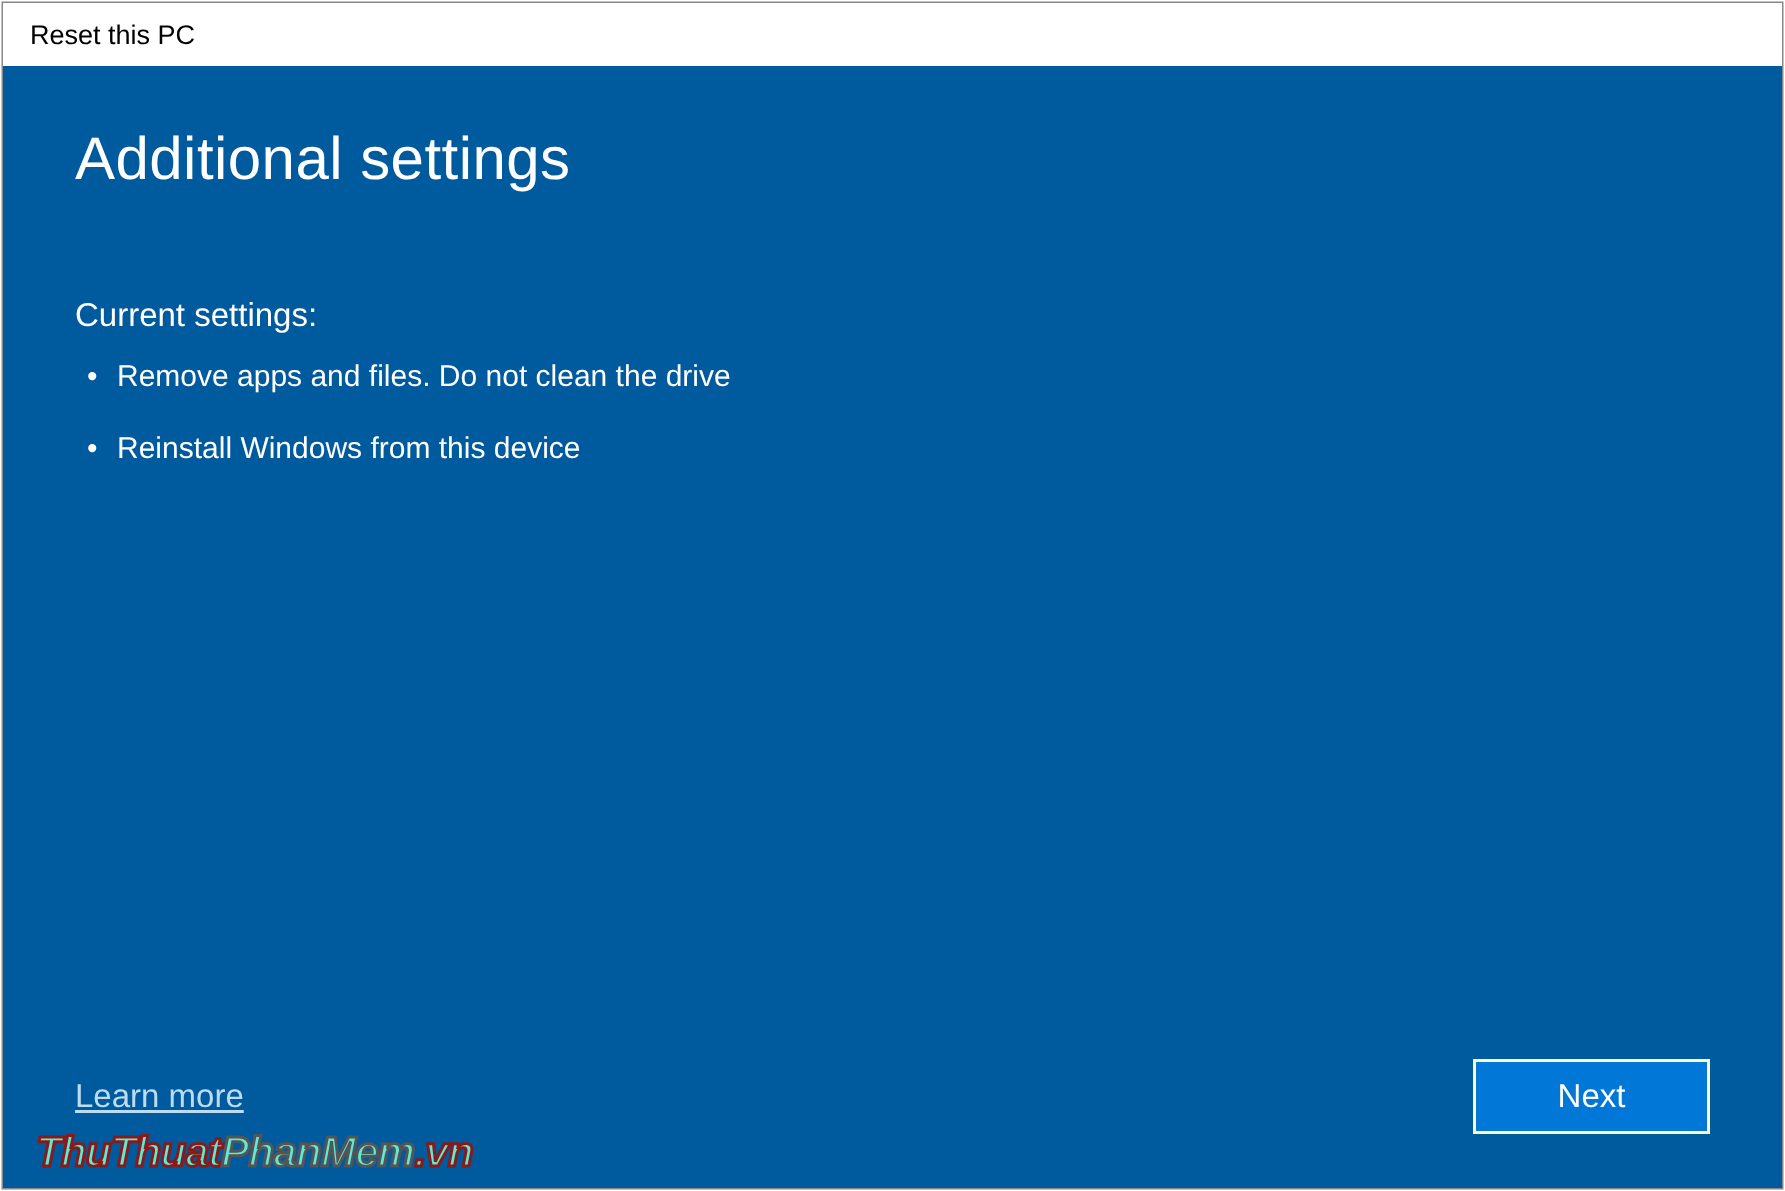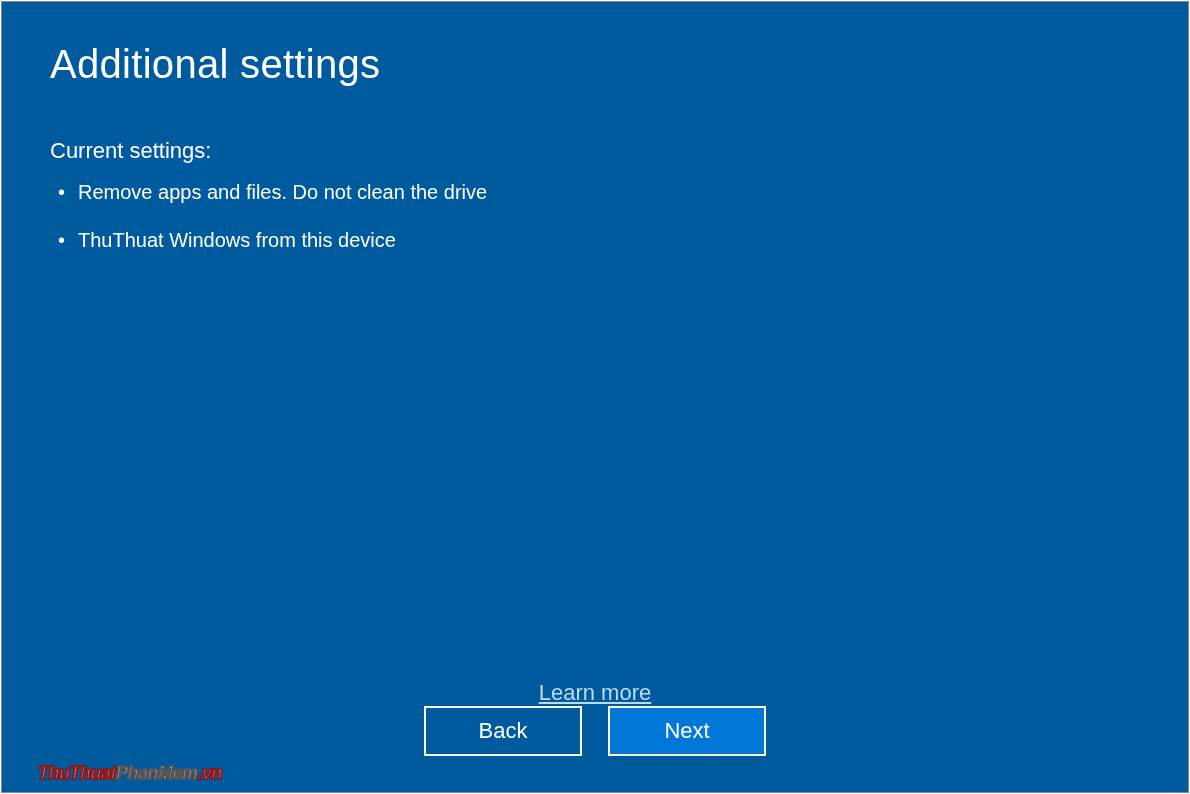--- a/index.html
+++ b/index.html
@@ -38,21 +38,21 @@
       background: #005a9e;
       color: #fff;
       padding: 40px 48px 30px 48px;
       position: relative;
       display: flex;
       flex-direction: column;
     }
     .page-title {
       font-size: 40px;
       font-weight: 350;
-      margin-bottom: 51px;
+      margin-bottom: 68px;
       letter-spacing: 0.3px;
     }
     .subheading {
       font-size: 22px;
       font-weight: 400;
       margin-bottom: 14px;
     }
     ul.settings-list {
       list-style: none;
       margin-left: 8px;
@@ -79,21 +79,20 @@
       cursor: pointer;
       display: inline-block;
       font-weight: 400;
     }
     .footer {
       margin-top: auto;
       display: flex;
       align-items: center;
       justify-content: space-between;
       padding-bottom: 6px;
-      flex-direction: column;
     }
     .learn-more {
       font-size: 22px;
       color: #bcdcf1;
       text-decoration: underline;
       cursor: pointer;
     }
     .buttons {
       display: flex;
       gap: 26px;
@@ -111,56 +110,58 @@
       display: flex;
       align-items: center;
       justify-content: center;
     }
     .btn-primary {
       background: #0178d7;
       border: 2px solid #fef9c3;
     }
     .watermark {
       position: absolute;
-      left: 36px;
+      left: 22px;
       bottom: 8px;
       font-family: Arial, sans-serif;
-      font-size: 18px;
+      font-size: 28px;
       font-style: italic;
       font-weight: 900;
-      color: #f9a8d4;
+      color: #5eead4;
       -webkit-text-stroke: 2px #8a1a1a;
       text-stroke: 2px #8a1a1a;
       letter-spacing: -0.5px;
       pointer-events: none;
     }
     .watermark .gray {
       -webkit-text-stroke: 2px #555;
     }
   </style>
 </head>
 <body>
 
 <div class="window">
+  <div class="titlebar">
+    <span>Reset this PC</span>
+  </div>
 
   <div class="content">
     <h1 class="page-title">Additional settings</h1>
 
     <div class="subheading">Current settings:</div>
 
     <ul class="settings-list">
       <li>Remove apps and files. Do not clean the drive</li>
-      <li>ThuThuat Windows from this device</li>
+      <li>Reinstall Windows from this device</li>
     </ul>
 
 
     <div class="footer">
       <a class="learn-more">Learn more</a>
       <div class="buttons">
-        <button class="btn">Back</button>
         <button class="btn btn-primary">Next</button>
       </div>
     </div>
 
     <div class="watermark">
       <span>ThuThuat</span><span class="gray">PhanMem</span><span>.vn</span>
     </div>
   </div>
 </div>
 

